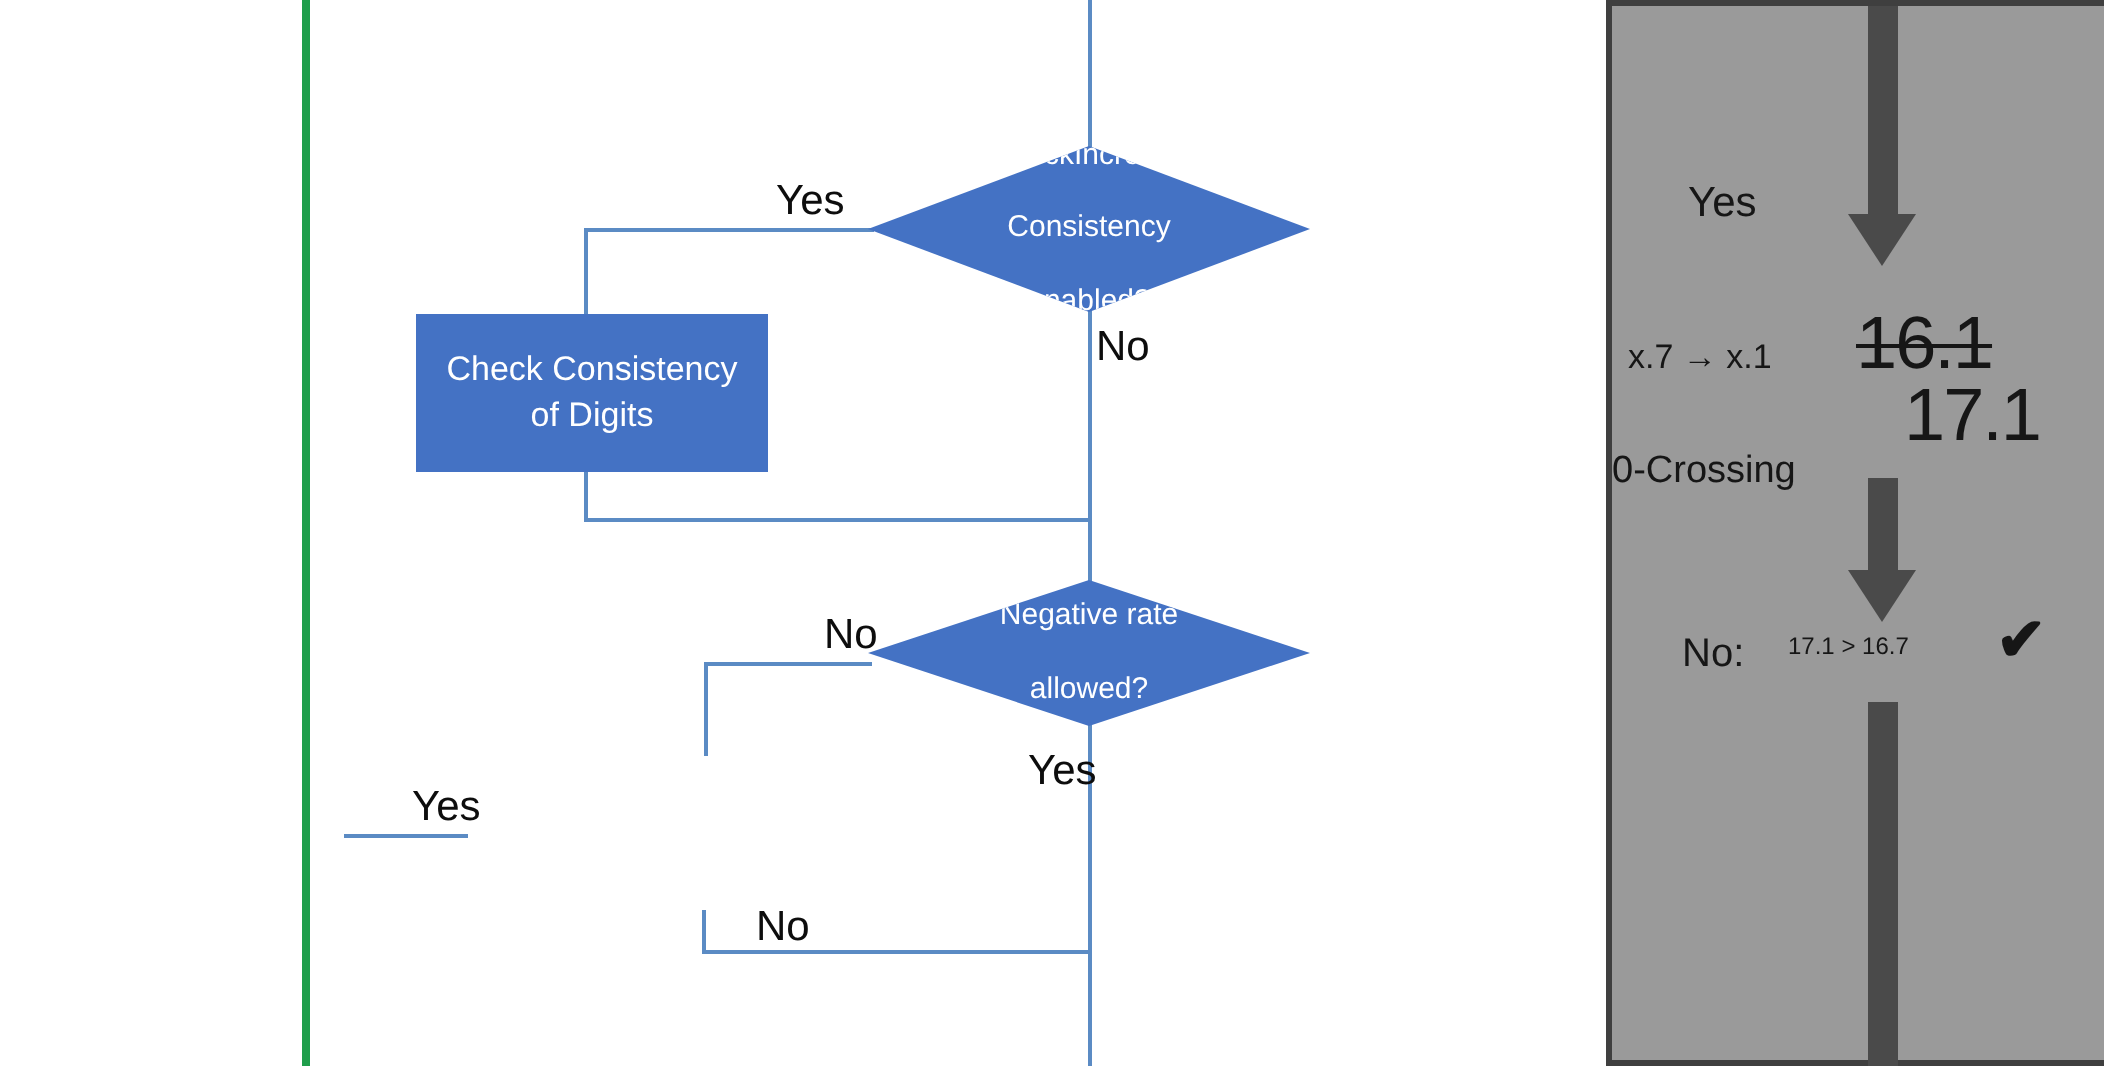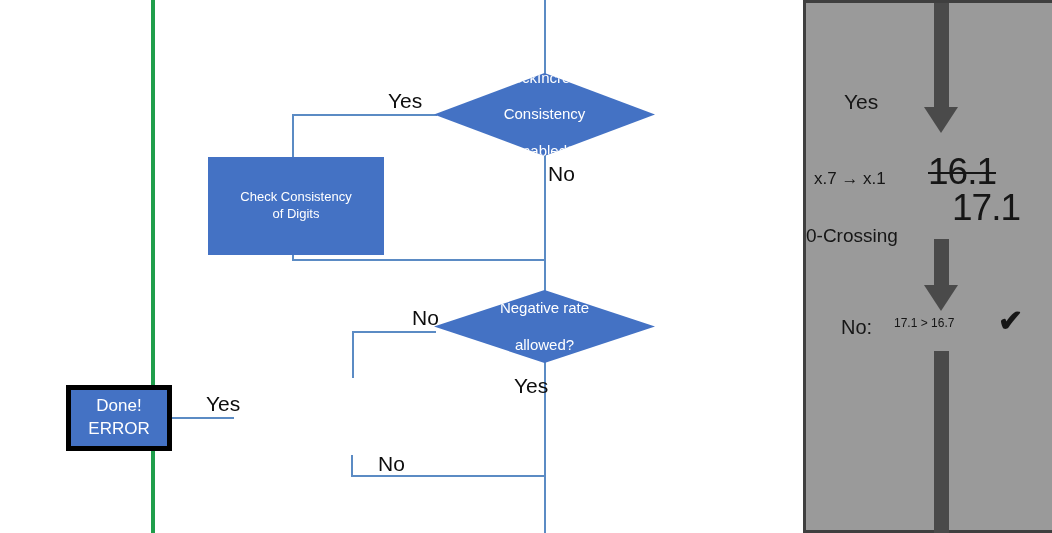--- a/index.html
+++ b/index.html
@@ -40,22 +40,22 @@
   .diamond span{display:block;padding:0 14px;}
   
   .procbox{
     position:absolute;
     background:#4472C4;
     display:flex;align-items:center;justify-content:center;
     text-align:center;color:#ffffff;
     font-family:"Liberation Sans", sans-serif;
   }
   #check-consistency-box{
-    left:208px;top:157px;width:176px;height:98px;
-    font-size:13px;line-height:1.3;
+    left:208px;top:157px;width:176px;height:79px;
+    font-size:17px;line-height:1.3;
   }
   #done-error-box{
     left:66px;top:385px;width:106px;height:66px;
     border:5px solid #000000;
     font-size:17px;line-height:1.35;
     box-sizing:border-box;
   }
   
   #gray-panel{
     position:absolute;left:803px;top:0;width:249px;height:533px;
@@ -136,26 +136,20 @@
   </div>
 
 
   <div class="procbox" id="check-consistency-box">
     <span>
       <span>Check Consistency</span><br>
       <span>of Digits</span>
     </span>
   </div>
 
-  <div class="procbox" id="done-error-box">
-    <span>
-      <span>Done!</span><br>
-      <span>ERROR</span>
-    </span>
-  </div>
 
   <div class="lbl" style="left:388px;top:90px;">Yes</div>
   <div class="lbl" style="left:548px;top:163px;">No</div>
   <div class="lbl" style="left:412px;top:307px;">No</div>
   <div class="lbl" style="left:514px;top:375px;">Yes</div>
   <div class="lbl" style="left:206px;top:393px;">Yes</div>
   <div class="lbl" style="left:378px;top:453px;">No</div>
 
   <div id="gray-panel">
 

